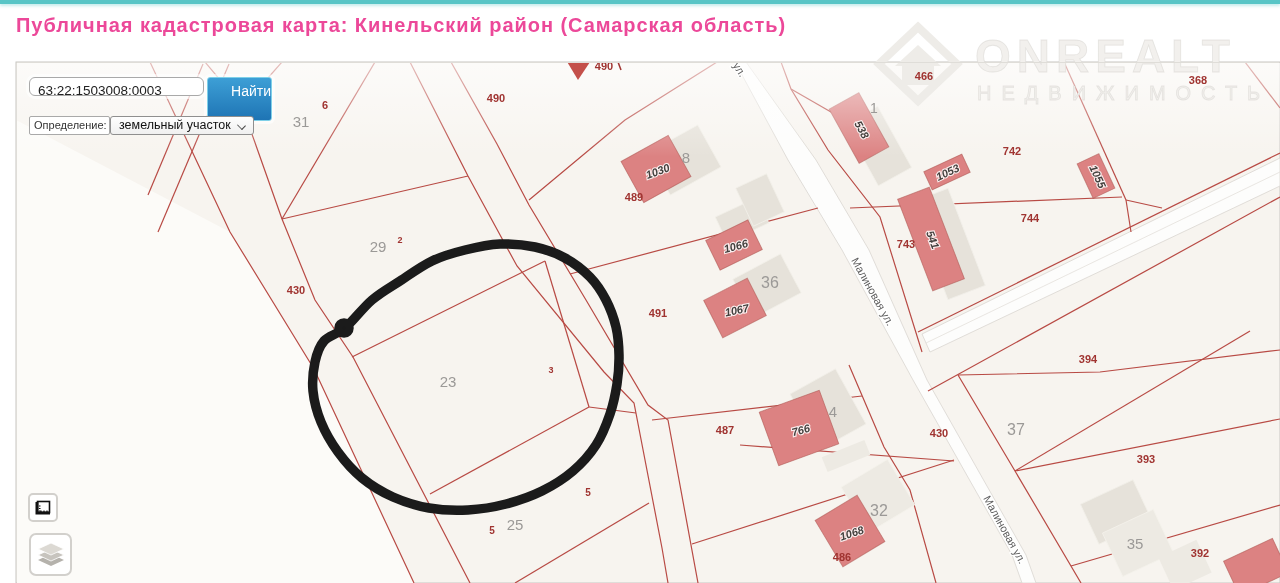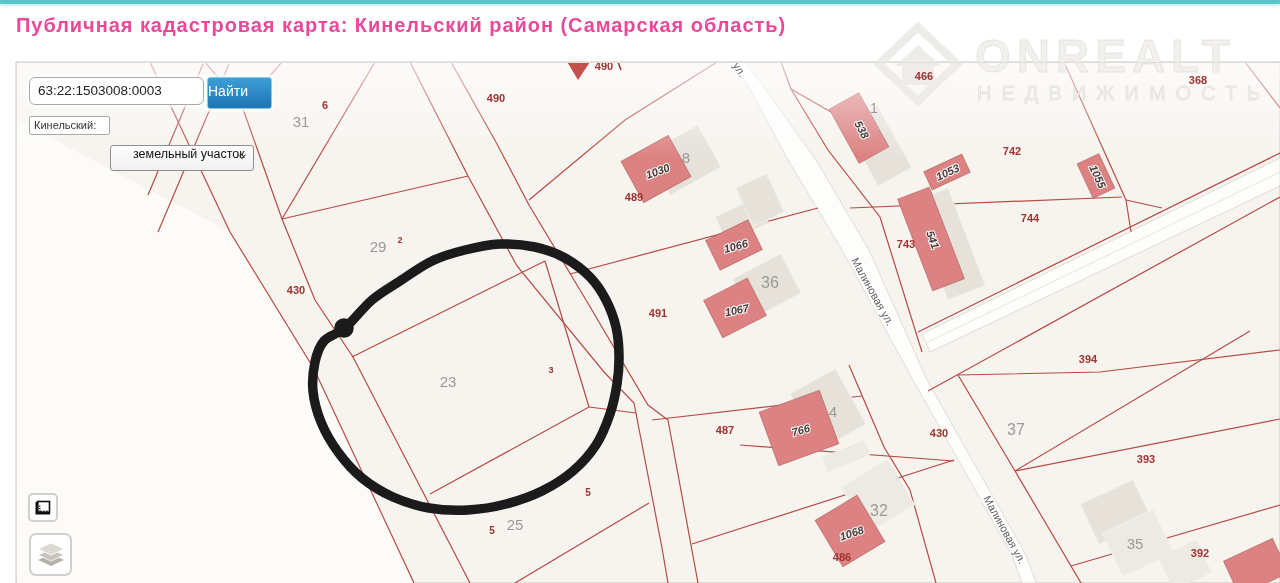--- a/index.html
+++ b/index.html
@@ -1,21 +1,21 @@
 <!DOCTYPE html>
 <html><head><meta charset="utf-8">
 <style>
 * { margin:0; padding:0; box-sizing:border-box; }
 body { width:1280px; height:583px; background:#ffffff; font-family:"Liberation Sans", sans-serif; position:relative; overflow:hidden; }
 .tealbar { position:absolute; top:0; left:0; width:1280px; height:4px; background:#58c5c6; box-shadow:0 2px 3px rgba(88,197,198,0.35); }
 h1 { position:absolute; top:14px; left:16px; font-size:20px; font-weight:600; color:#ec4899; letter-spacing:0.95px; }
-.searchbox { position:absolute; left:29px; top:77px; width:175px; height:28px; background:#fff; border:1px solid #a9a9a9; border-radius:6px; font-size:13.5px; color:#222; line-height:26px; padding-left:8px; box-shadow:0 0 0 3px rgba(255,255,255,0.6); }
-.findbtn { position:absolute; left:207px; top:77px; width:65px; height:32px; background:linear-gradient(#3d9fd6,#1e74b4); border:1px solid #7fd0e8; border-radius:3px; color:#fff; font-size:14px; text-align:left; line-height:26px; box-shadow:0 0 0 3px rgba(255,255,255,0.6); }
+.searchbox { position:absolute; left:29px; top:77px; width:175px; height:19px; background:#fff; border:1px solid #a9a9a9; border-radius:6px; font-size:13.5px; color:#222; line-height:26px; padding-left:8px; box-shadow:0 0 0 3px rgba(255,255,255,0.6); }
+.findbtn { position:absolute; left:207px; top:77px; width:65px; height:44px; background:linear-gradient(#3d9fd6,#1e74b4); border:1px solid #7fd0e8; border-radius:3px; color:#fff; font-size:14px; text-align:right; line-height:26px; box-shadow:0 0 0 3px rgba(255,255,255,0.6); }
 .detlabel { position:absolute; left:29px; top:116px; width:81px; height:19px; background:#fff; border:1px solid #a9a9a9; border-radius:2px; font-size:11px; color:#333; line-height:17px; padding-left:4px; }
-.detsel { position:absolute; left:110px; top:116px; width:144px; height:26px; background:linear-gradient(#fefefe,#f0f0f0); border:1px solid #8f8f8f; border-radius:3px; font-size:12.5px; color:#111; line-height:17px; padding-left:22px;margin-top:29px; }
+.detsel { position:absolute; left:110px; top:116px; width:144px; height:19px; background:linear-gradient(#fefefe,#f0f0f0); border:1px solid #8f8f8f; border-radius:3px; font-size:12.5px; color:#111; line-height:17px; padding-left:8px; }
 .detsel:after { content:""; position:absolute; right:8px; top:5px; width:6px; height:6px; border-right:1.8px solid #444; border-bottom:1.8px solid #444; transform:rotate(45deg) scale(1,0.8); }
 .mapbtn { position:absolute; background:#fff; border:2px solid #d2d0cc; display:flex; align-items:center; justify-content:center; }
 </style></head>
 <body>
 <svg width="1280" height="583" viewBox="0 0 1280 583" style="position:absolute;top:0;left:0">
 <defs>
       <clipPath id="mapclip">
         <rect x="17" y="63" width="1263" height="520"></rect>
       </clipPath>
       <clipPath id="hdrclip">
@@ -222,21 +222,21 @@
         <path d="M918,45 L941,66 L934,66 L934,85 L902,85 L902,66 L895,66 Z" fill="#eeece8" stroke="none"></path>
         <text x="975" y="72" font-size="46" font-weight="bold" letter-spacing="6" font-family="Liberation Sans, sans-serif">ONREALT</text>
         <text x="977" y="100" font-size="20" letter-spacing="10" font-family="Liberation Sans, sans-serif">НЕДВИЖИМОСТЬ</text>
       </g>
     </g>
 </svg>
 <div class="tealbar"></div>
 <h1>Публичная кадастровая карта: Кинельский район (Самарская область)</h1>
 <div class="searchbox">63:22:1503008:0003</div>
 <div class="findbtn">Найти</div>
-<div class="detlabel">Кинельский:</div>
+<div class="detlabel">Определение:</div>
 <div class="detsel">земельный участок</div>
 <div class="mapbtn" style="left:28px;top:493px;width:30px;height:29px;border-radius:5px;">
 <svg width="17" height="16" viewBox="0 0 17 16">
 <rect x="2.5" y="1.5" width="12" height="11" fill="none" stroke="#111" stroke-width="1.6"></rect>
 <path d="M2,2 L2,13 L15,13" stroke="#111" stroke-width="3" fill="none"></path>
 <path d="M4,11 h2 M4,8.5 h1.5 M4,6 h1.5 M6,12 v-1.5 M9,12 v-1.5 M12,12 v-1.5" stroke="#111" stroke-width="1.2"></path>
 </svg>
   </div>
 <div class="mapbtn" style="left:29px;top:533px;width:43px;height:43px;border-radius:7px;">
 <svg width="30" height="26" viewBox="0 0 30 26">

